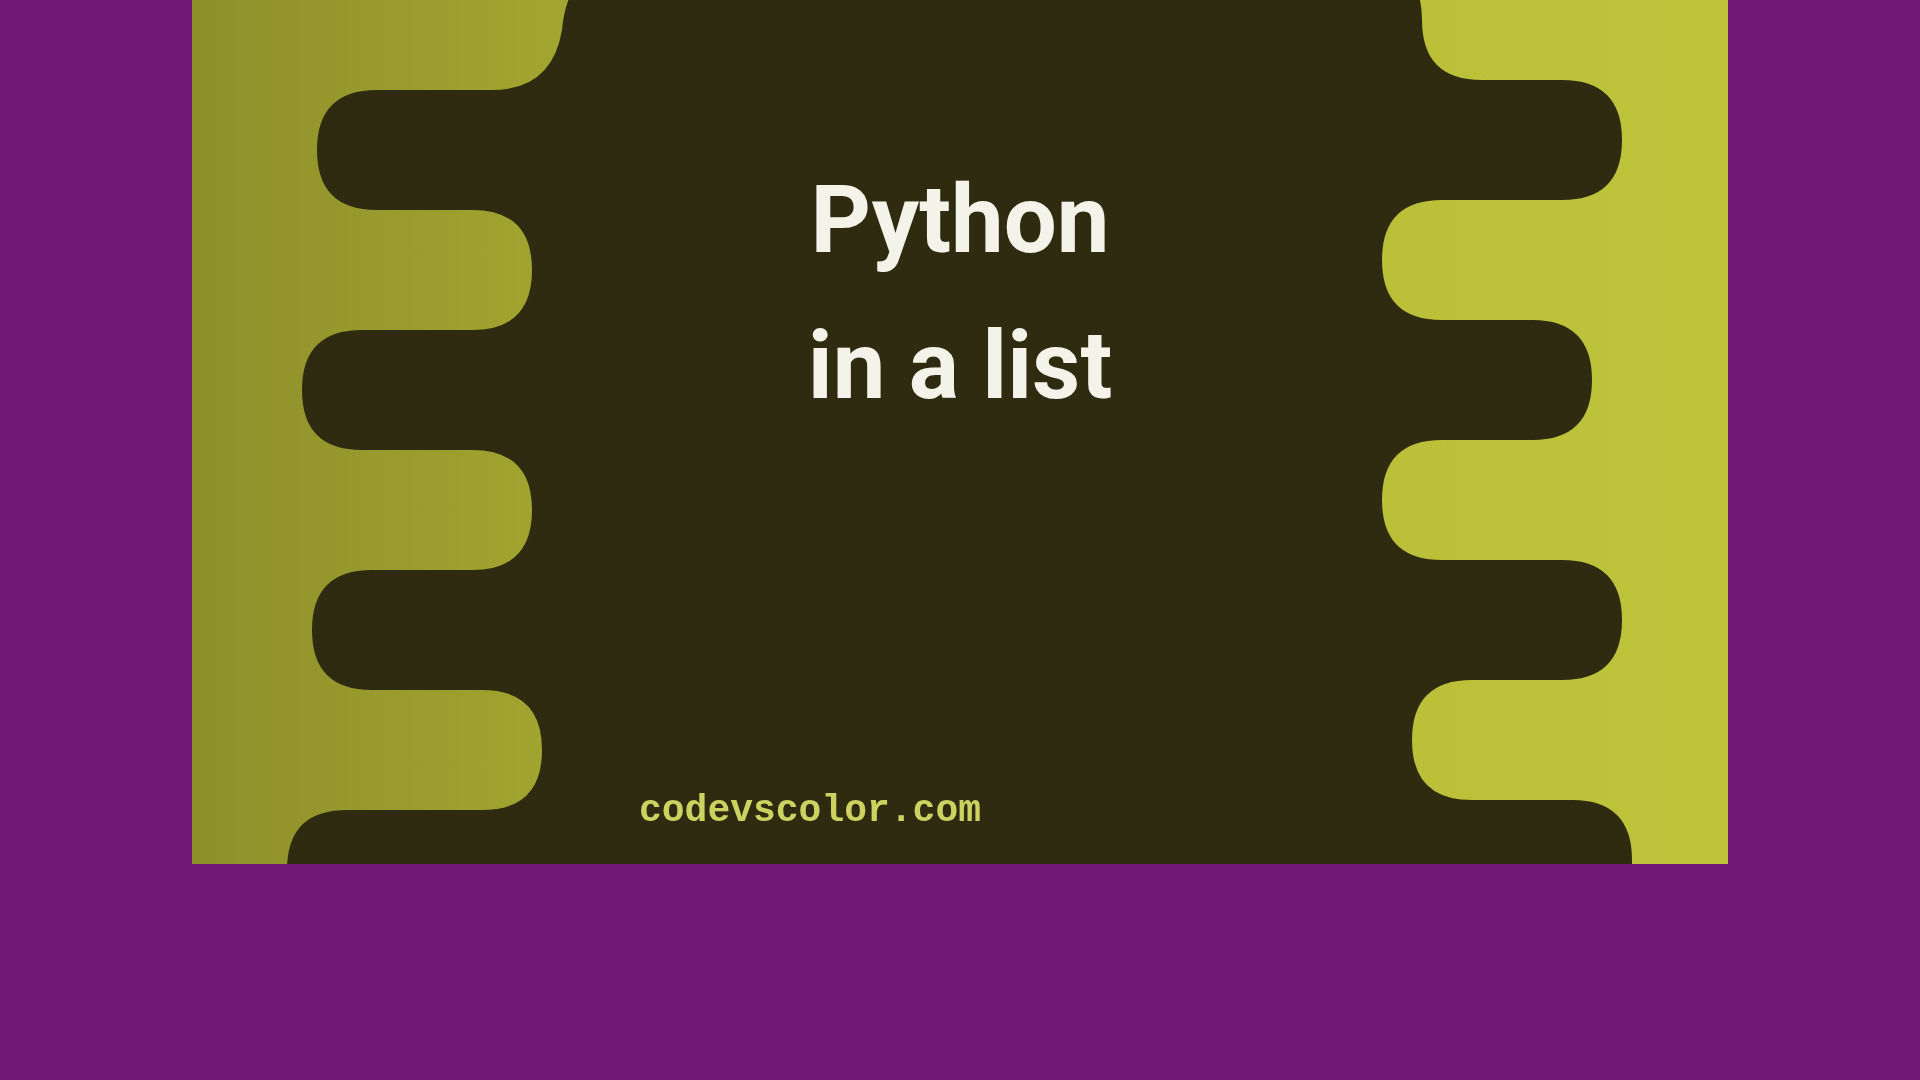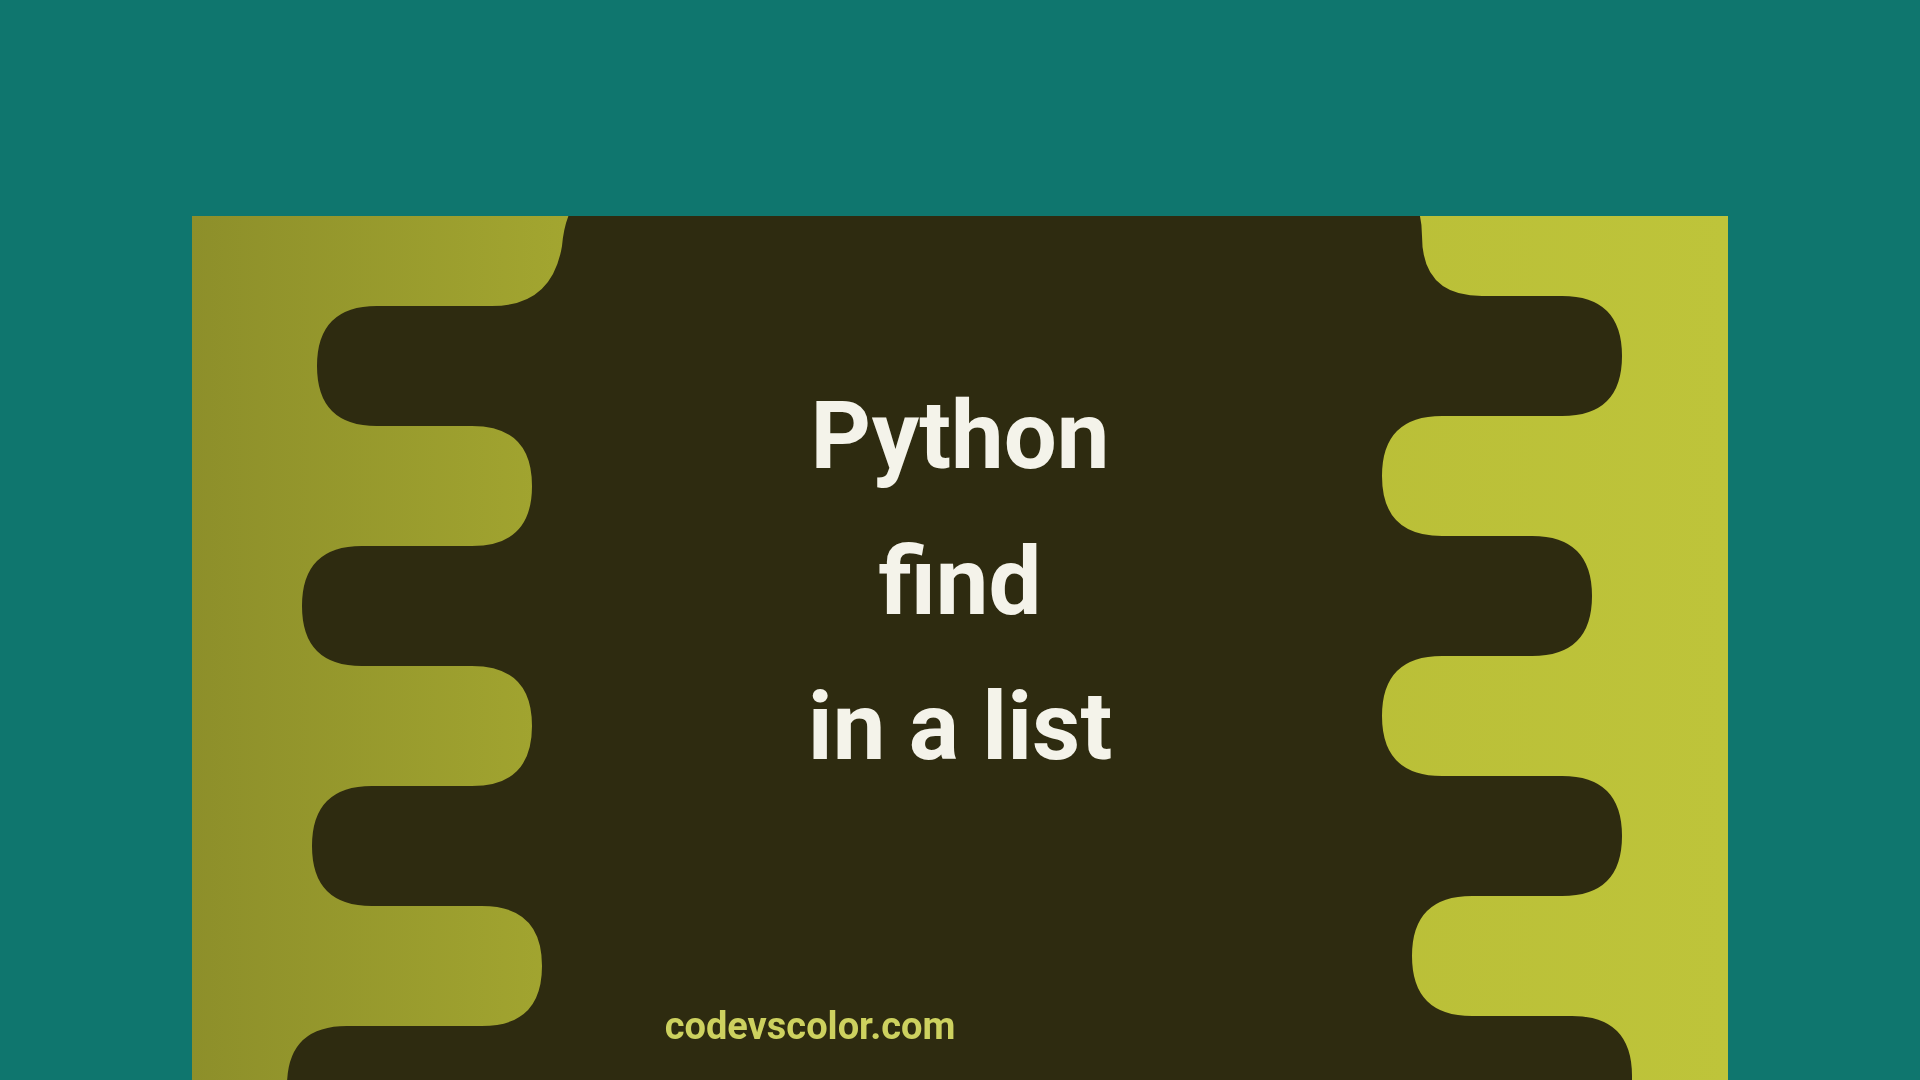--- a/index.html
+++ b/index.html
@@ -41,29 +41,30 @@
 
   .watermark {
     position: absolute;
     bottom: 32px;
     left: 0;
     width: 1236px;
     text-align: center;
     color: #cdd15f;
     font-weight: 700;
     font-size: 38px;
+    font-family: Liberation Mono, monospace;
   }
 
   
   .stage {
     width: 1920px;
     height: 1080px;
-    background: #0f766e;
+    background: #701a75;
     display: flex;
-    align-items: flex-end;
+    align-items: flex-start;
     justify-content: center;
   }
 </style>
 </head>
 <body>
 
 <div class="stage">
   <div class="canvas">
 
     <svg class="blob" viewBox="0 0 1536 944" preserveAspectRatio="none">
@@ -116,20 +117,19 @@
         Q 125 130 185 130
         L 300 130
         Q 360 130 370 70
         Q 376 0 440 0
         Z
       "></path>
     </svg>
 
     <div class="title-block">
       <div>Python</div>
-      <div>find</div>
       <div>in a list</div>
     </div>
 
     <div class="watermark">codevscolor.com</div>
 
   </div>
 </div>
 
 </body></html>

